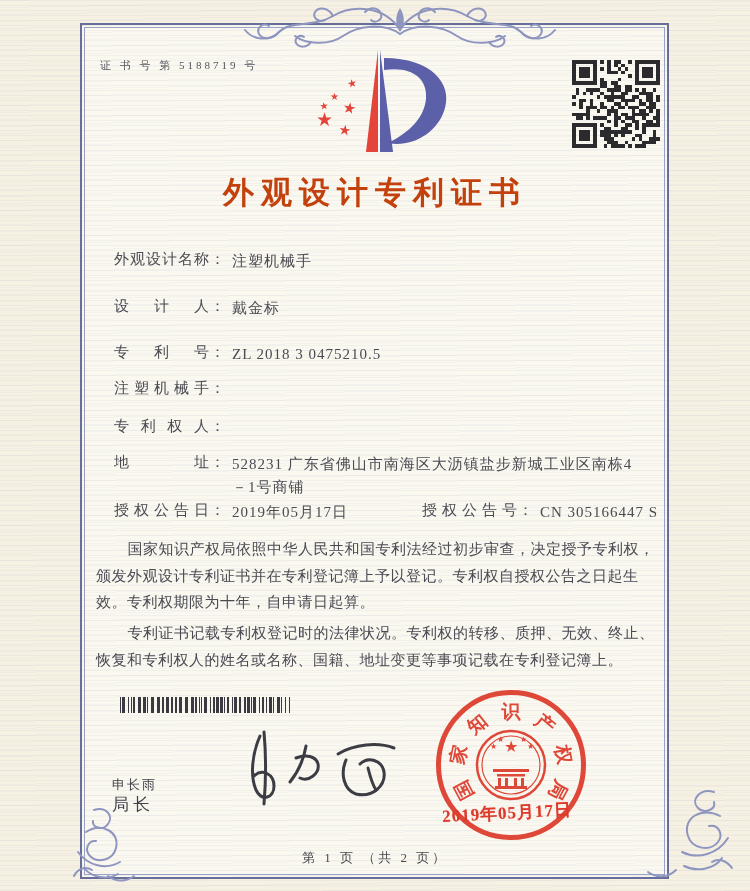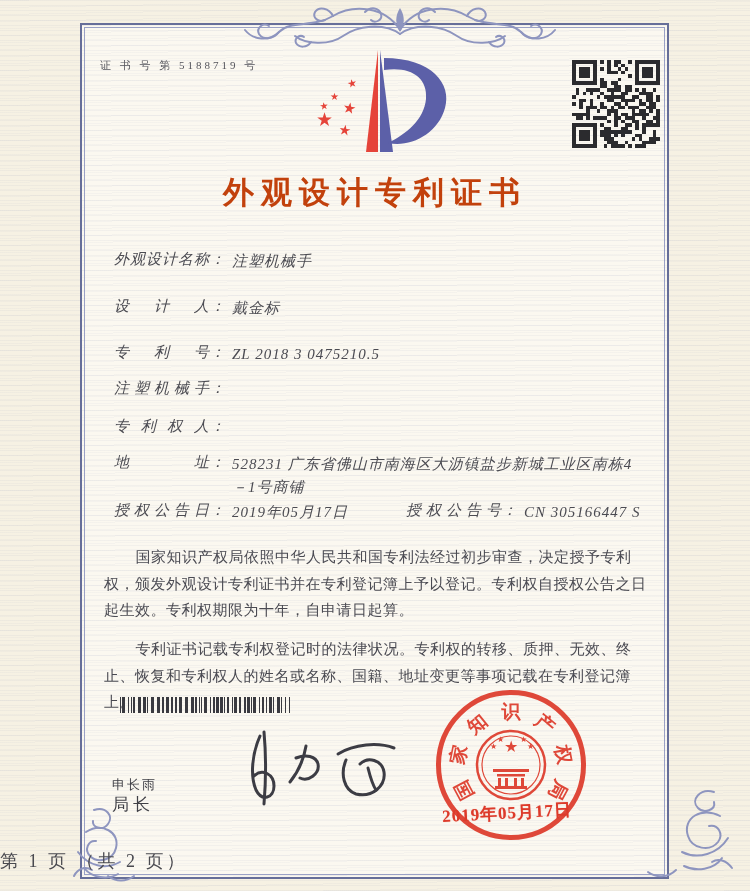--- a/index.html
+++ b/index.html
@@ -31,34 +31,33 @@
   }
   .qr{left:572px;top:60px;}
   .logo{left:292px;top:42px;}
   .title{
     left:0;right:0;top:172px;text-align:center;
     font-size:31px;font-weight:bold;letter-spacing:7px;color:#c2410c;
   }
   .field-row{
     left:114px;font-size:15px;color:#4b4b52;display:flex;align-items:flex-start;
     letter-spacing:1px;
-    font-style:italic;
   }
   .flabel{
     display:inline-block;width:96px;text-align:justify;text-align-last:justify;
     flex:none;
   }
   .fcolon{flex:none;margin-right:6px;}
   .fvalue{display:inline-block;max-width:412px;line-height:1.55;}
-  .pair2{margin-left:58px;display:flex;}
+  .pair2{margin-left:74px;display:flex;}
   .body-text{
     left:92px;width:568px;font-size:15px;line-height:1.78;color:#4a4a52;
     letter-spacing:.5px;
   }
-  .body-text p{margin:12px;text-indent:2.1em;}
+  .body-text p{margin:4px;text-indent:2.1em;}
   .barcode{left:120px;top:697px;}
   .signer-role{left:112px;top:746px;font-size:17px;color:#3f3f46;letter-spacing:4px;margin-top:47px;}
   .signer-name{left:112px;top:776px;font-size:13px;color:#3f3f46;letter-spacing:2px;}
   .signature{left:222px;top:728px;}
   .seal{
     left:436px;top:690px;width:150px;height:150px;opacity:.92;
   }
   .seal-ring{
     position:absolute;inset:0;border:5px solid var(--seal-red,#dd3a2a);border-radius:50%;
     box-sizing:border-box;
@@ -68,21 +67,21 @@
     color:var(--seal-red,#dd3a2a);font-weight:bold;font-size:19px;
     font-family:"Liberation Serif",serif;
   }
   .seal-emblem{position:absolute;left:50%;top:50%;transform:translate(-50%,-50%);}
   .seal-date{
     left:442px;top:800px;width:190px;color:var(--seal-red,#dd3a2a);
     font-size:17px;font-weight:bold;letter-spacing:1px;transform:rotate(-3deg);
     text-shadow:0 0 1px rgba(221,58,42,.4);
   }
   .footer{
-    left:0;right:0;top:849px;text-align:left;font-size:18px;color:#4a4a50;letter-spacing:3px;
+    left:0;right:0;top:849px;text-align:center;font-size:13px;color:#4a4a50;letter-spacing:3px;
   }
   .ornament{color:#8e95bf;}
 </style>
 </head>
 <body style="--seal-red: #dd3a2a; --logo-red: #e5443a; --logo-blue: #5c60a8; --frame: #666e99;">
 
 <div class="paper-texture"></div>
 
 <div class="frame">
   <div class="frame-inner"></div>

